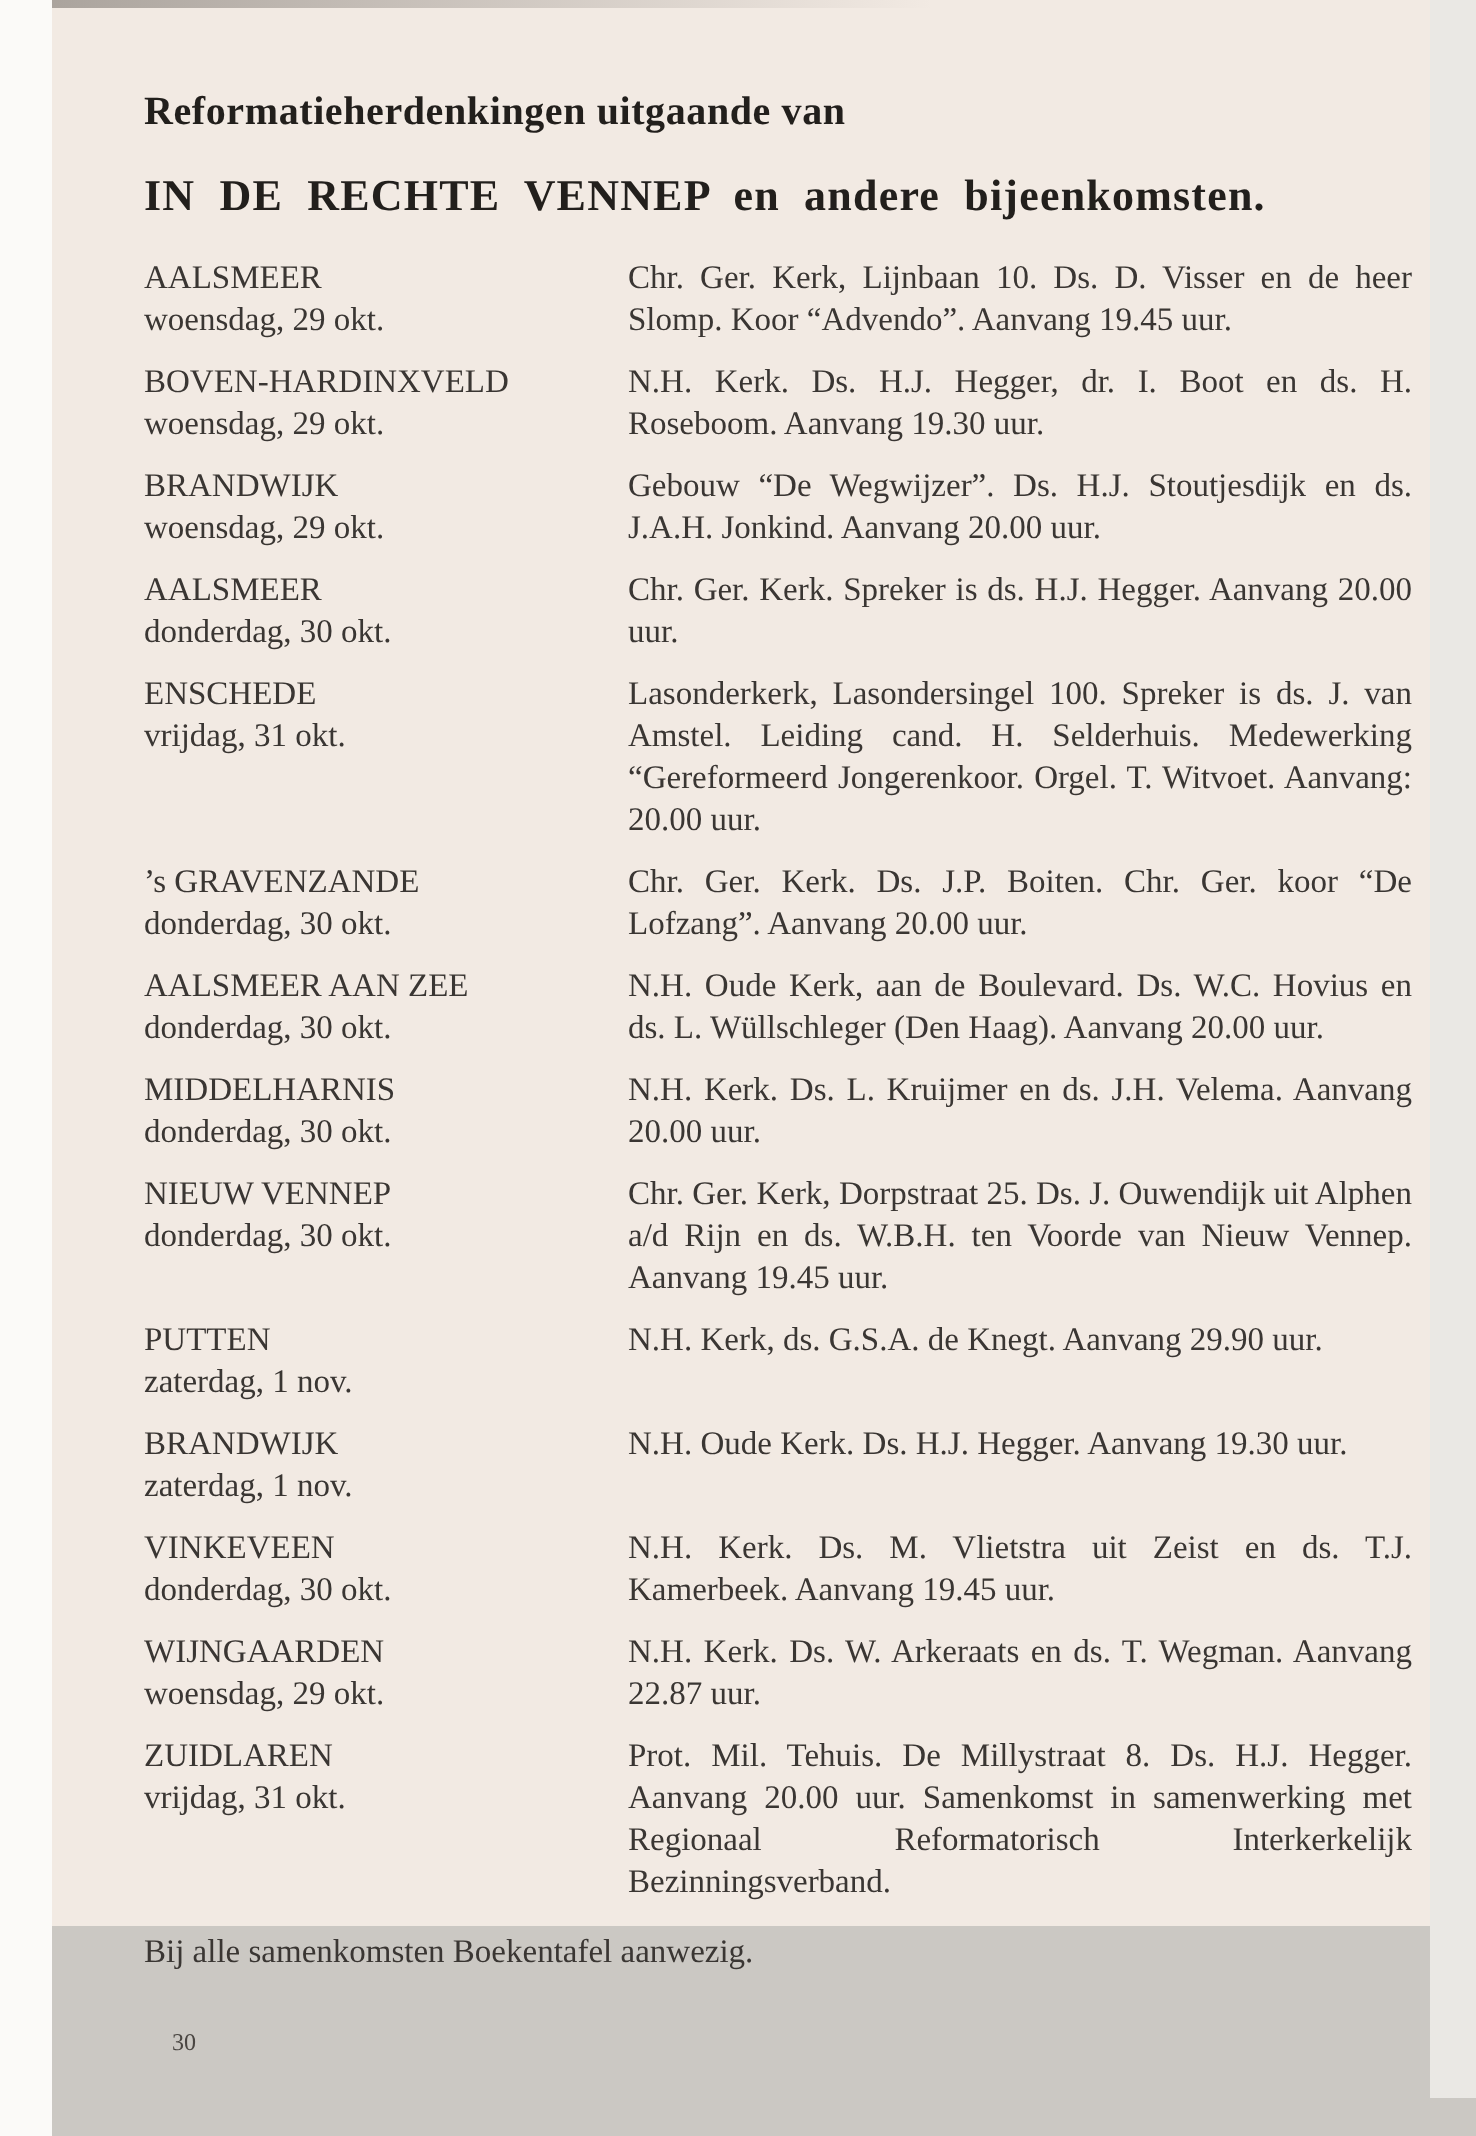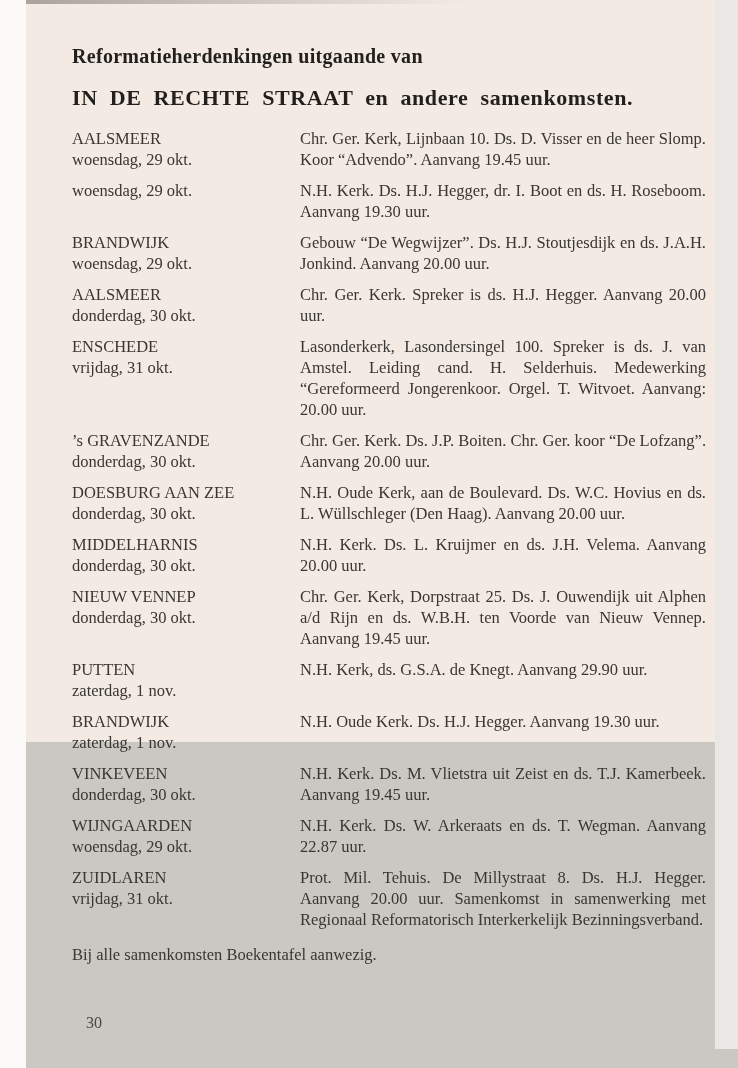--- a/index.html
+++ b/index.html
@@ -22,21 +22,21 @@
   }
   .strip-right {
     position: absolute;
     left: 715px; top: 0;
     width: 23px; height: 1049px;
     background: #eae8e4;
   }
   .page {
     position: absolute;
     left: 26px; top: 0;
-    width: 689px; height: 742px;
+    width: 689px; height: 963px;
     background: #f2eae3;
     box-sizing: border-box;
     padding: 44px 9px 0 46px;
     color: #3a3633;
   }
   .top-shadow {
     position: absolute;
     left: 0; top: 0;
     width: 64%; height: 4px;
     background: linear-gradient(to right, rgba(100,94,88,0.50), rgba(100,94,88,0.0));
@@ -57,20 +57,21 @@
     letter-spacing: 0.6px;
     word-spacing: 6px;
     margin: 0 0 17px 0;
   }
   .entries {
     width: 634px;
   }
   .entry {
     display: flex;
     margin-bottom: 10px;
+    gap: 14px;
   }
   .entry .left {
     width: 228px;
     flex: none;
     box-sizing: border-box;
     padding-right: 6px;
   }
   .entry .city,
   .entry .date,
   .entry .details,
@@ -83,46 +84,47 @@
     flex: 1;
     text-align: justify;
   }
   .footer-note {
     margin: 14px 0 0 0;
   }
   .page-number {
     position: absolute;
     left: 60px;
     top: 1014px;
-    font-size: 16px;
+    font-size: 12px;
     color: #4a4642;
   }
 </style>
 </head>
 <body>
 
 <div class="strip-left"></div>
 <div class="strip-right"></div>
 
 <div class="page">
   <div class="top-shadow"></div>
 
   <h1 class="title">Reformatieherdenkingen uitgaande van</h1>
-  <h2 class="subtitle">IN DE RECHTE STRAAT en andere samenkomsten.</h2>
+  <h2 class="subtitle">IN DE RECHTE VENNEP en andere bijeenkomsten.</h2>
 
   <div class="entries" id="entries">
       <div class="entry">
         <div class="left">
           <div class="city">AALSMEER</div>
           <div class="date">woensdag, 29 okt.</div>
         </div>
         <div class="details">Chr. Ger. Kerk, Lijnbaan 10. Ds. D. Visser en de heer Slomp. Koor “Advendo”. Aanvang 19.45 uur.</div>
       </div>
       <div class="entry">
         <div class="left">
+          <div class="city">BOVEN-HARDINXVELD</div>
           <div class="date">woensdag, 29 okt.</div>
         </div>
         <div class="details">N.H. Kerk. Ds. H.J. Hegger, dr. I. Boot en ds. H. Roseboom. Aanvang 19.30 uur.</div>
       </div>
       <div class="entry">
         <div class="left">
           <div class="city">BRANDWIJK</div>
           <div class="date">woensdag, 29 okt.</div>
         </div>
         <div class="details">Gebouw “De Wegwijzer”. Ds. H.J. Stoutjesdijk en ds. J.A.H. Jonkind. Aanvang 20.00 uur.</div>
@@ -143,21 +145,21 @@
       </div>
       <div class="entry">
         <div class="left">
           <div class="city">’s GRAVENZANDE</div>
           <div class="date">donderdag, 30 okt.</div>
         </div>
         <div class="details">Chr. Ger. Kerk. Ds. J.P. Boiten. Chr. Ger. koor “De Lofzang”. Aanvang 20.00 uur.</div>
       </div>
       <div class="entry">
         <div class="left">
-          <div class="city">DOESBURG AAN ZEE</div>
+          <div class="city">AALSMEER AAN ZEE</div>
           <div class="date">donderdag, 30 okt.</div>
         </div>
         <div class="details">N.H. Oude Kerk, aan de Boulevard. Ds. W.C. Hovius en ds. L. Wüllschleger (Den Haag). Aanvang 20.00 uur.</div>
       </div>
       <div class="entry">
         <div class="left">
           <div class="city">MIDDELHARNIS</div>
           <div class="date">donderdag, 30 okt.</div>
         </div>
         <div class="details">N.H. Kerk. Ds. L. Kruijmer en ds. J.H. Velema. Aanvang 20.00 uur.</div>

